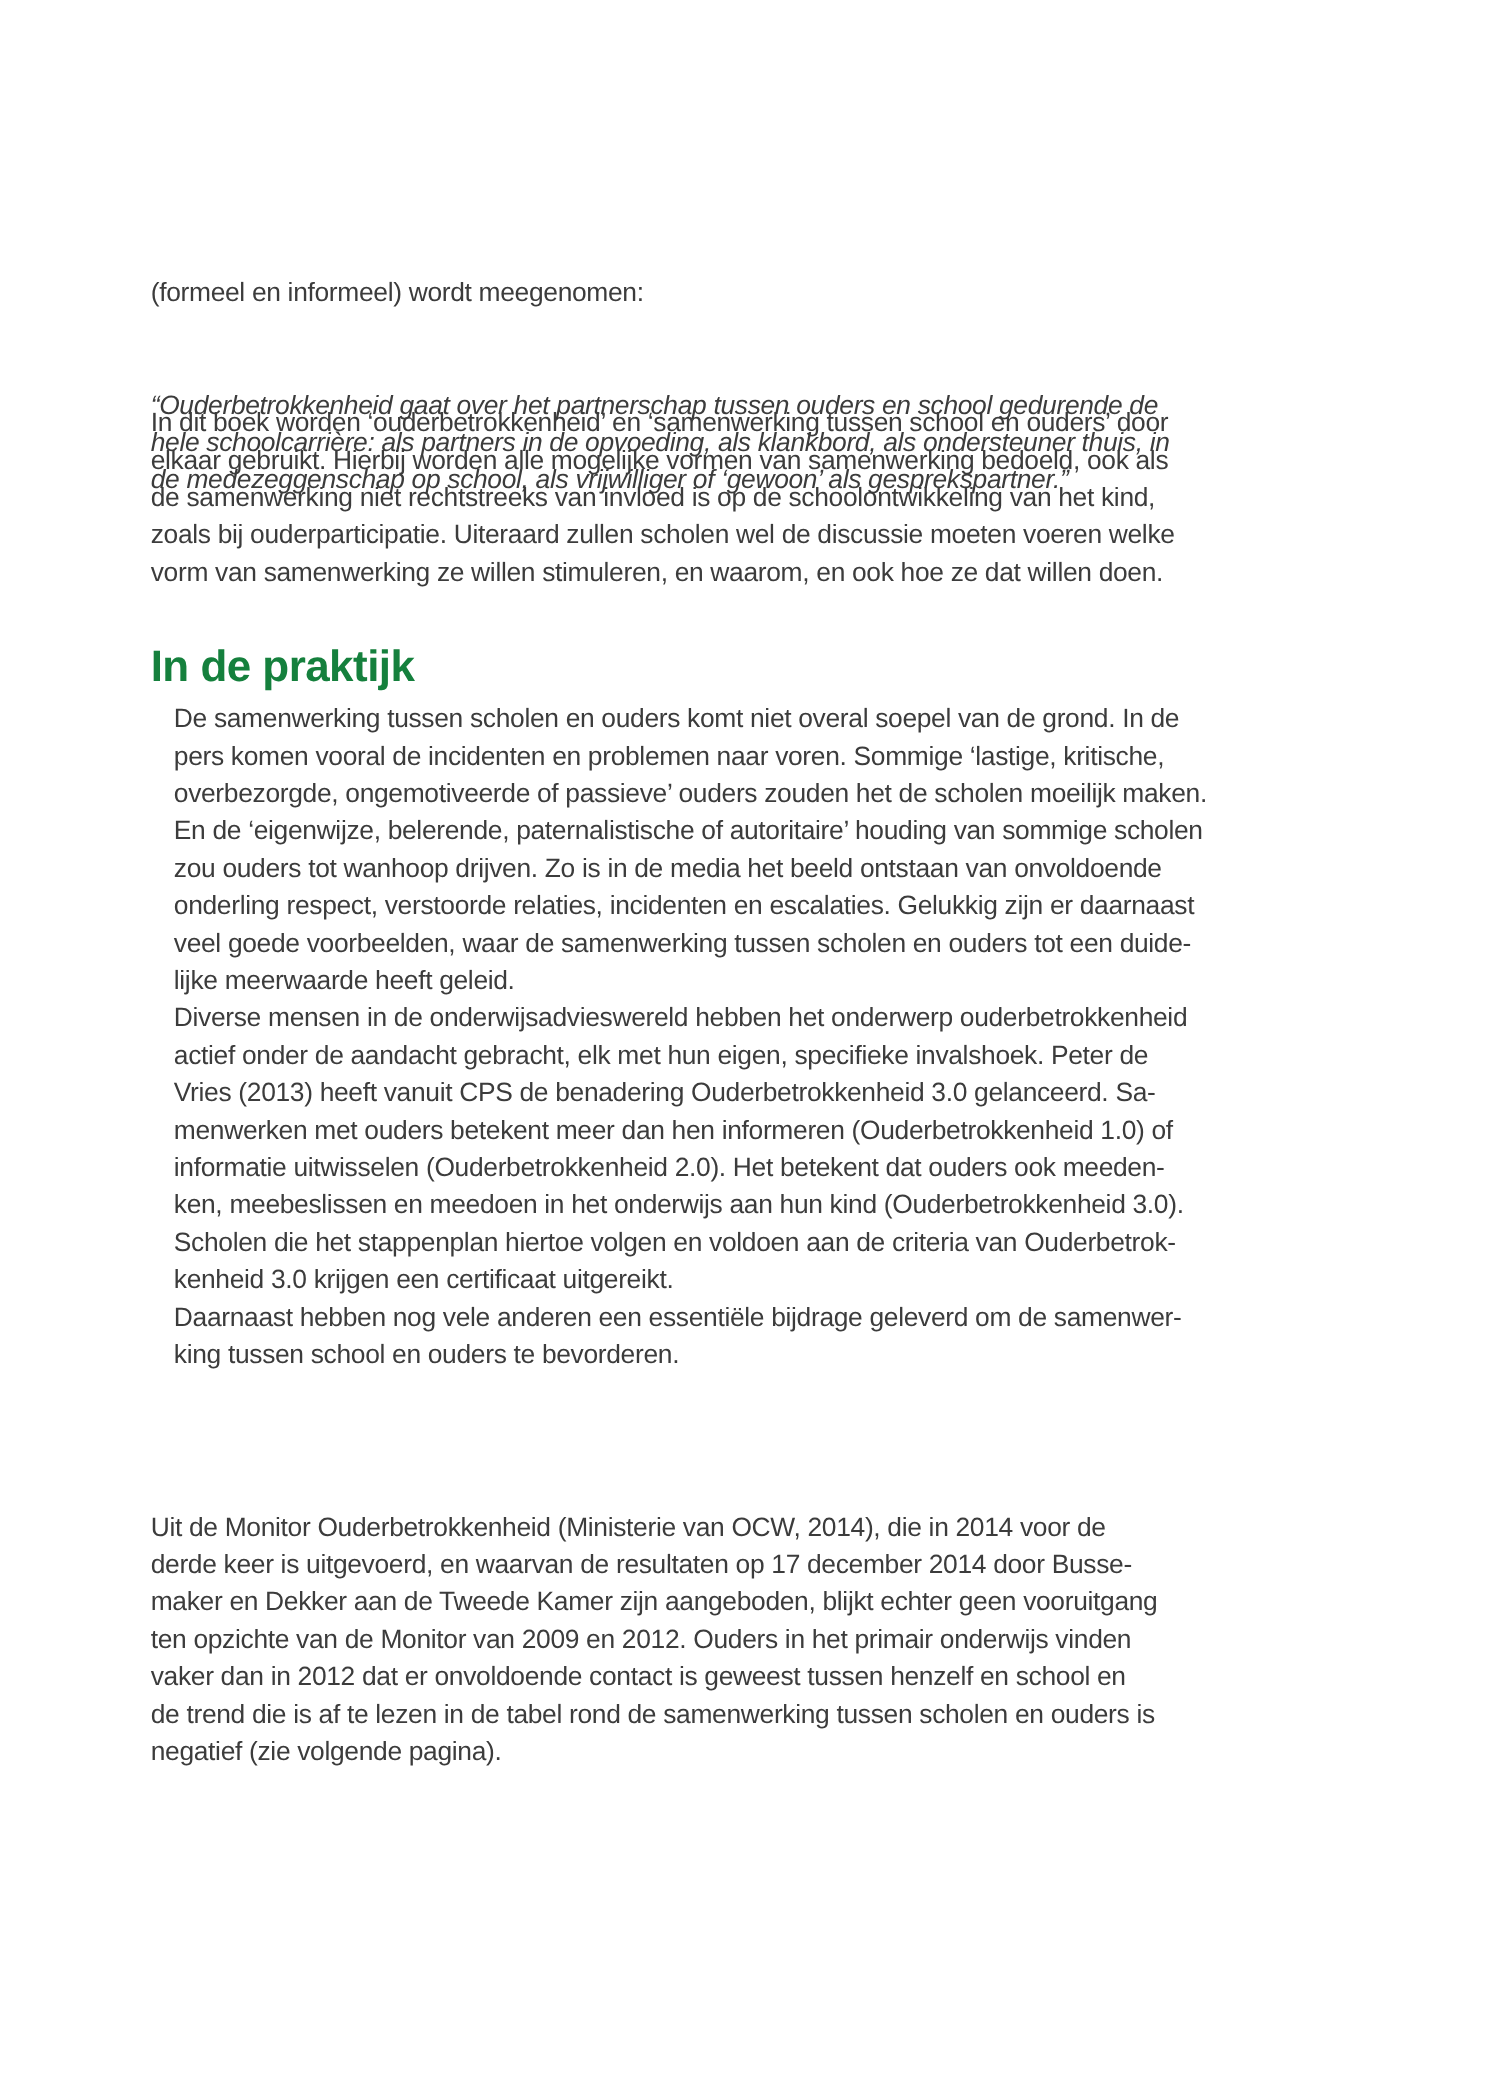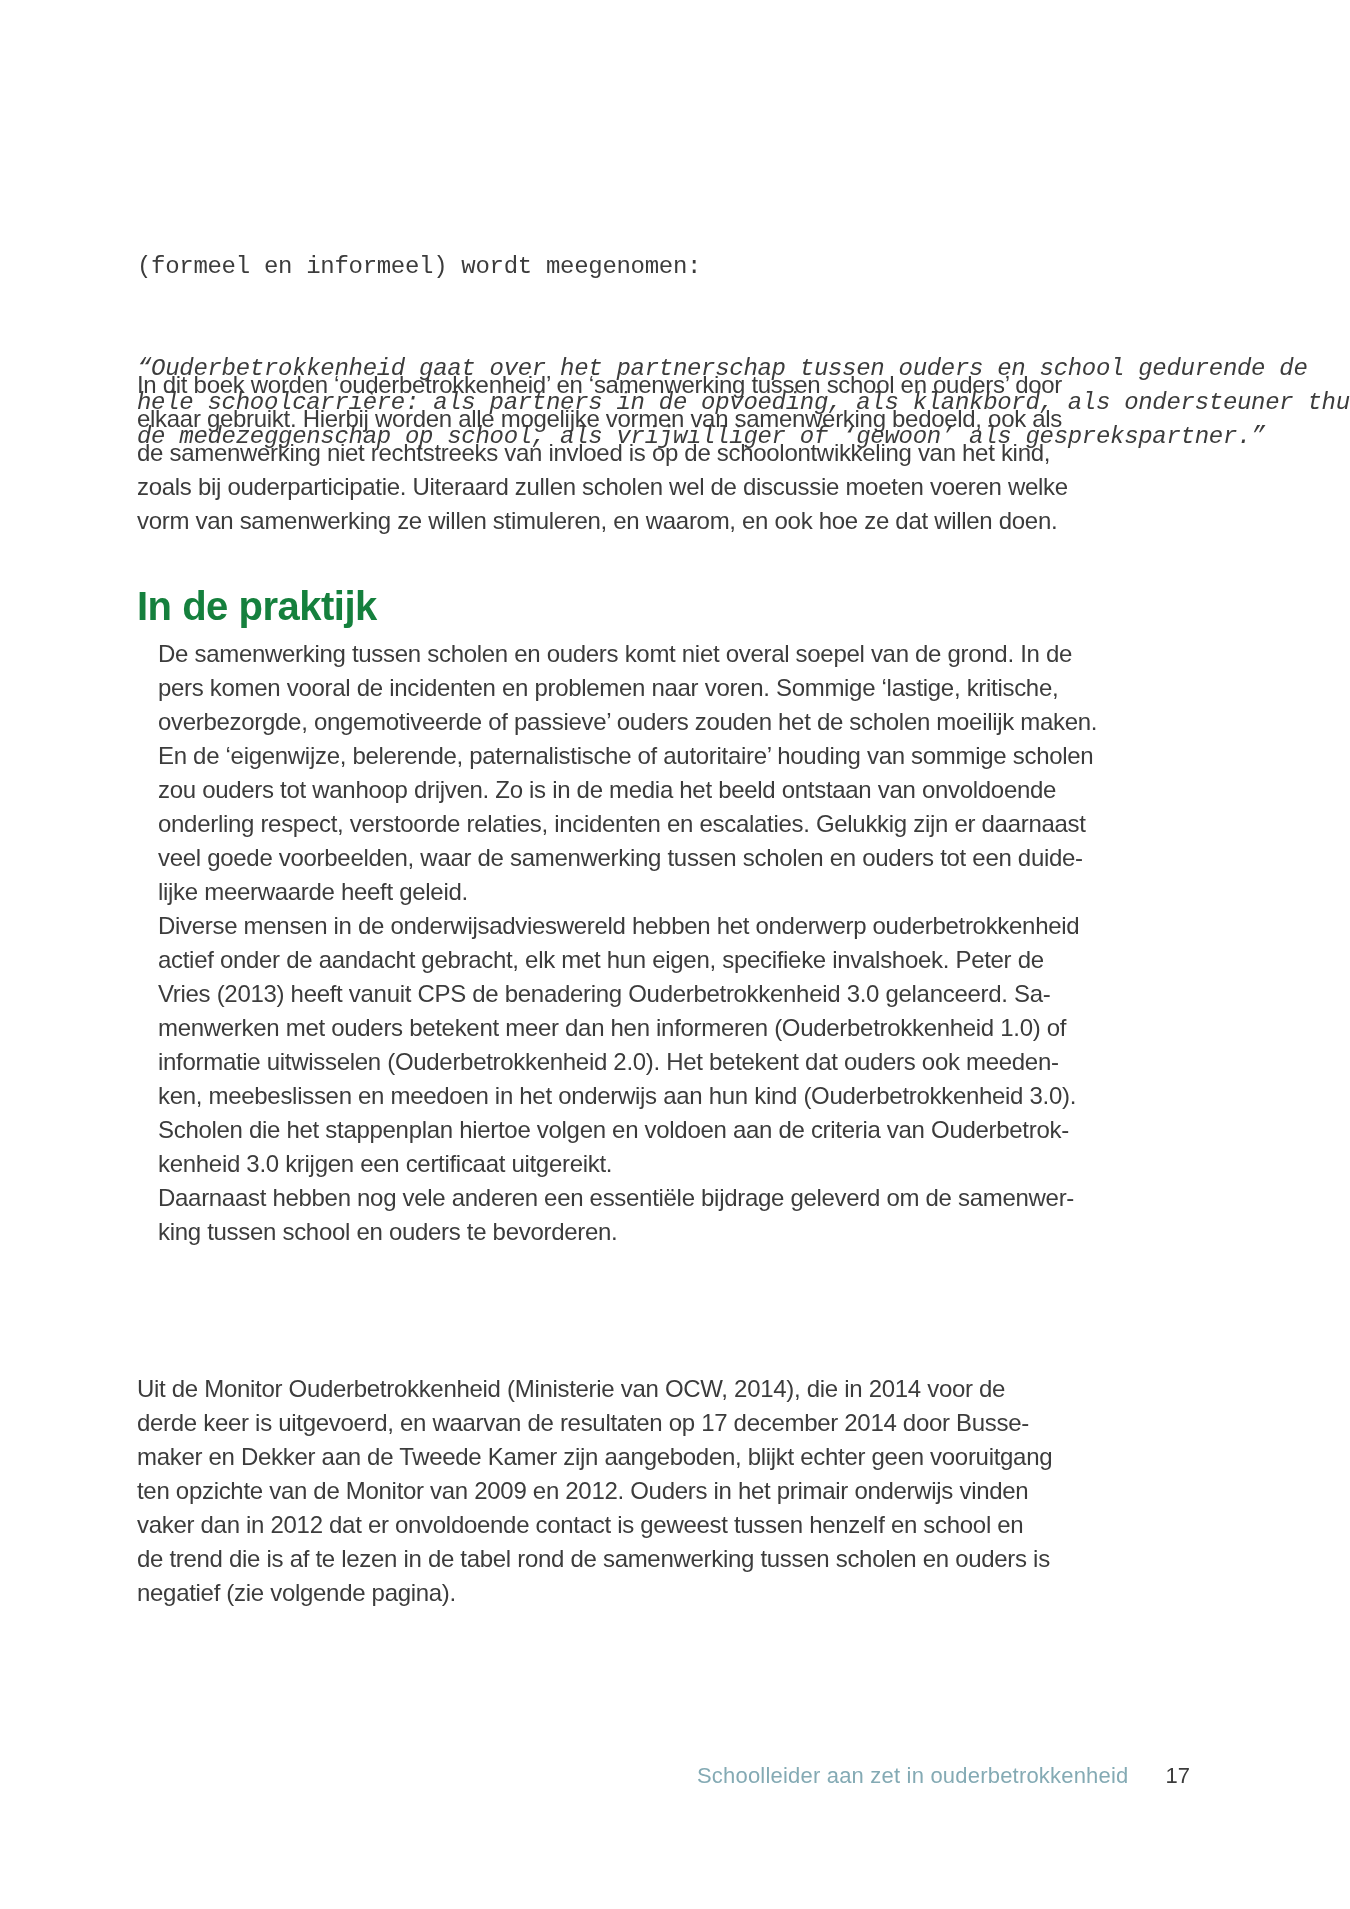--- a/index.html
+++ b/index.html
@@ -55,21 +55,21 @@
     font-size: 22px;
     line-height: 30px;
   }
   .running-title {
     color: #84aab4;
     letter-spacing: 0.2px;
   }
   .page-number {
     color: #3c3c3c;
   }
-  .pos-intro   { top: 182px; font-family: Liberation Mono, monospace; }
+  .pos-intro   { top: 182px; }
   .pos-book    { top: 368px; }
   .pos-praktijk{ top: 637px; margin-left: 21px; }
   .pos-monitor { top: 1372px; }
 </style>
 </head>
 <body>
 
 <div class="page">
 
   <section class="text-block pos-intro">
@@ -107,18 +107,14 @@
 king tussen school en ouders te bevorderen.</section>
 
   <section class="text-block pos-monitor">Uit de Monitor Ouderbetrokkenheid (Ministerie van OCW, 2014), die in 2014 voor de
 derde keer is uitgevoerd, en waarvan de resultaten op 17 december 2014 door Busse-
 maker en Dekker aan de Tweede Kamer zijn aangeboden, blijkt echter geen vooruitgang
 ten opzichte van de Monitor van 2009 en 2012. Ouders in het primair onderwijs vinden
 vaker dan in 2012 dat er onvoldoende contact is geweest tussen henzelf en school en
 de trend die is af te lezen in de tabel rond de samenwerking tussen scholen en ouders is
 negatief (zie volgende pagina).</section>
 
-  <footer class="page-footer">
-    <span class="running-title">Schoolleider aan zet in ouderbetrokkenheid</span>
-    <span class="page-number">17</span>
-  </footer>
 
 </div>
 
 </body></html>

